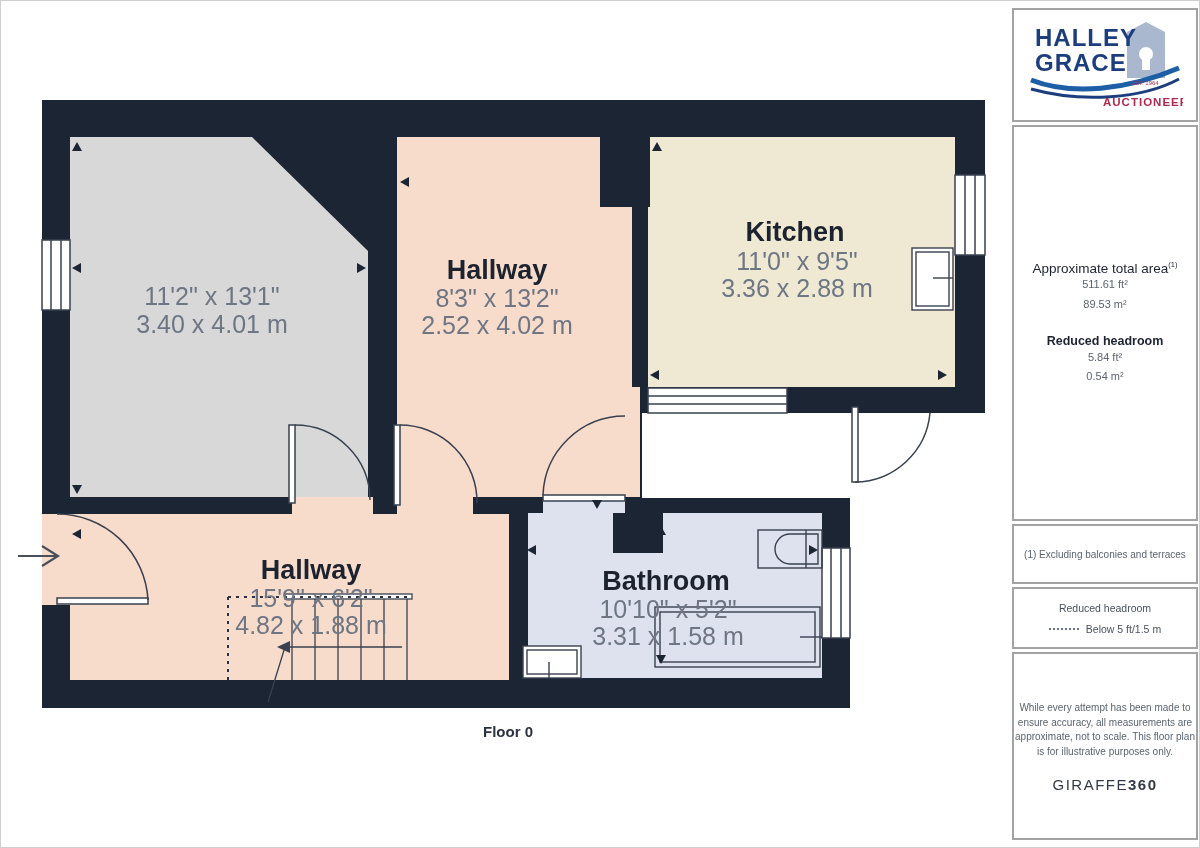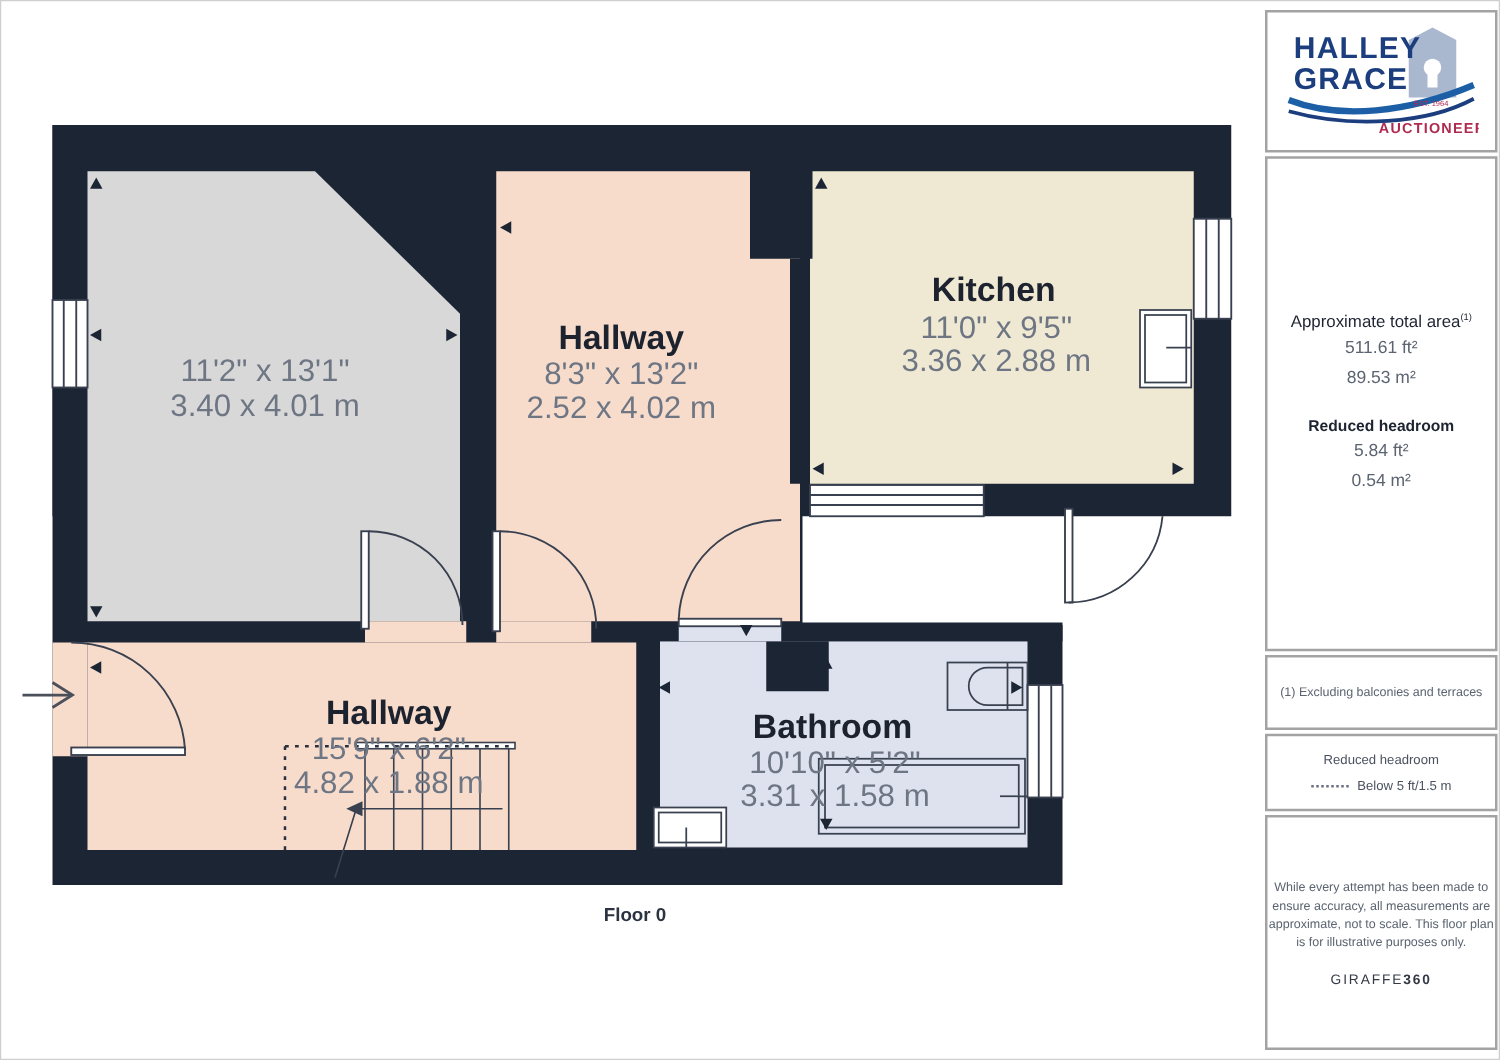--- a/index.html
+++ b/index.html
@@ -13,32 +13,32 @@
   
   .sidebar{
     position:absolute;left:1012px;top:8px;width:186px;height:832px;
     display:flex;flex-direction:column;gap:3px;color:#444;
   }
   .panel{background:#fff;border:2px solid #a3a3a3;box-sizing:border-box;}
   .logo-box{height:114px;display:flex;align-items:center;justify-content:center;}
   .area-box{flex:1;display:flex;flex-direction:column;align-items:center;justify-content:center;text-align:center;}
   .area-title{font-size:13.5px;font-weight:400;color:#1d2330;}
   .area-title sup{font-size:7.5px;}
-  .area-val{font-size:14px;color:#5b6470;line-height:1.75;}
+  .area-val{font-size:11px;color:#5b6470;line-height:1.75;}
   .reduced-title{font-size:12.5px;font-weight:700;color:#1d2330;margin-top:20px;}
   .footnote-box{height:60px;display:flex;align-items:center;justify-content:center;
     font-size:10px;color:#5b6470;text-align:center;}
   .legend-box{height:62px;display:flex;flex-direction:column;align-items:center;justify-content:center;
     font-size:10.5px;color:#4a5260;}
   .legend-row{display:flex;align-items:center;gap:7px;margin-top:9px;}
   .legend-dots{width:30px;height:0;border-top:2px dotted #6a7180;}
   .disclaimer-box{height:188px;display:flex;flex-direction:column;align-items:center;justify-content:center;
     font-size:10px;color:#5b6470;text-align:center;padding:6px 0;line-height:1.45;}
   .disclaimer-box p{margin:5px 0;}
-  .giraffe{margin-top:10px;font-size:11px;letter-spacing:1.5px;color:#343a45;}
+  .giraffe{margin-top:10px;font-size:15px;letter-spacing:1.5px;color:#343a45;}
   .giraffe .num{font-weight:700;}
 
   
   .room-name{font:700 27px "Liberation Sans",sans-serif;fill:#1c222e;}
   .room-dim{font:400 25px "Liberation Sans",sans-serif;fill:#6e7684;}
   .floor-label{font:700 15px "Liberation Sans",sans-serif;fill:#2b3240;}
   .logo-word{font-weight:800;fill:#1c3e7e;letter-spacing:1px;}
   .logo-sub{font-weight:700;fill:#b02a50;letter-spacing:1px;}
   .logo-est{fill:#b02a50;}
 </style>

